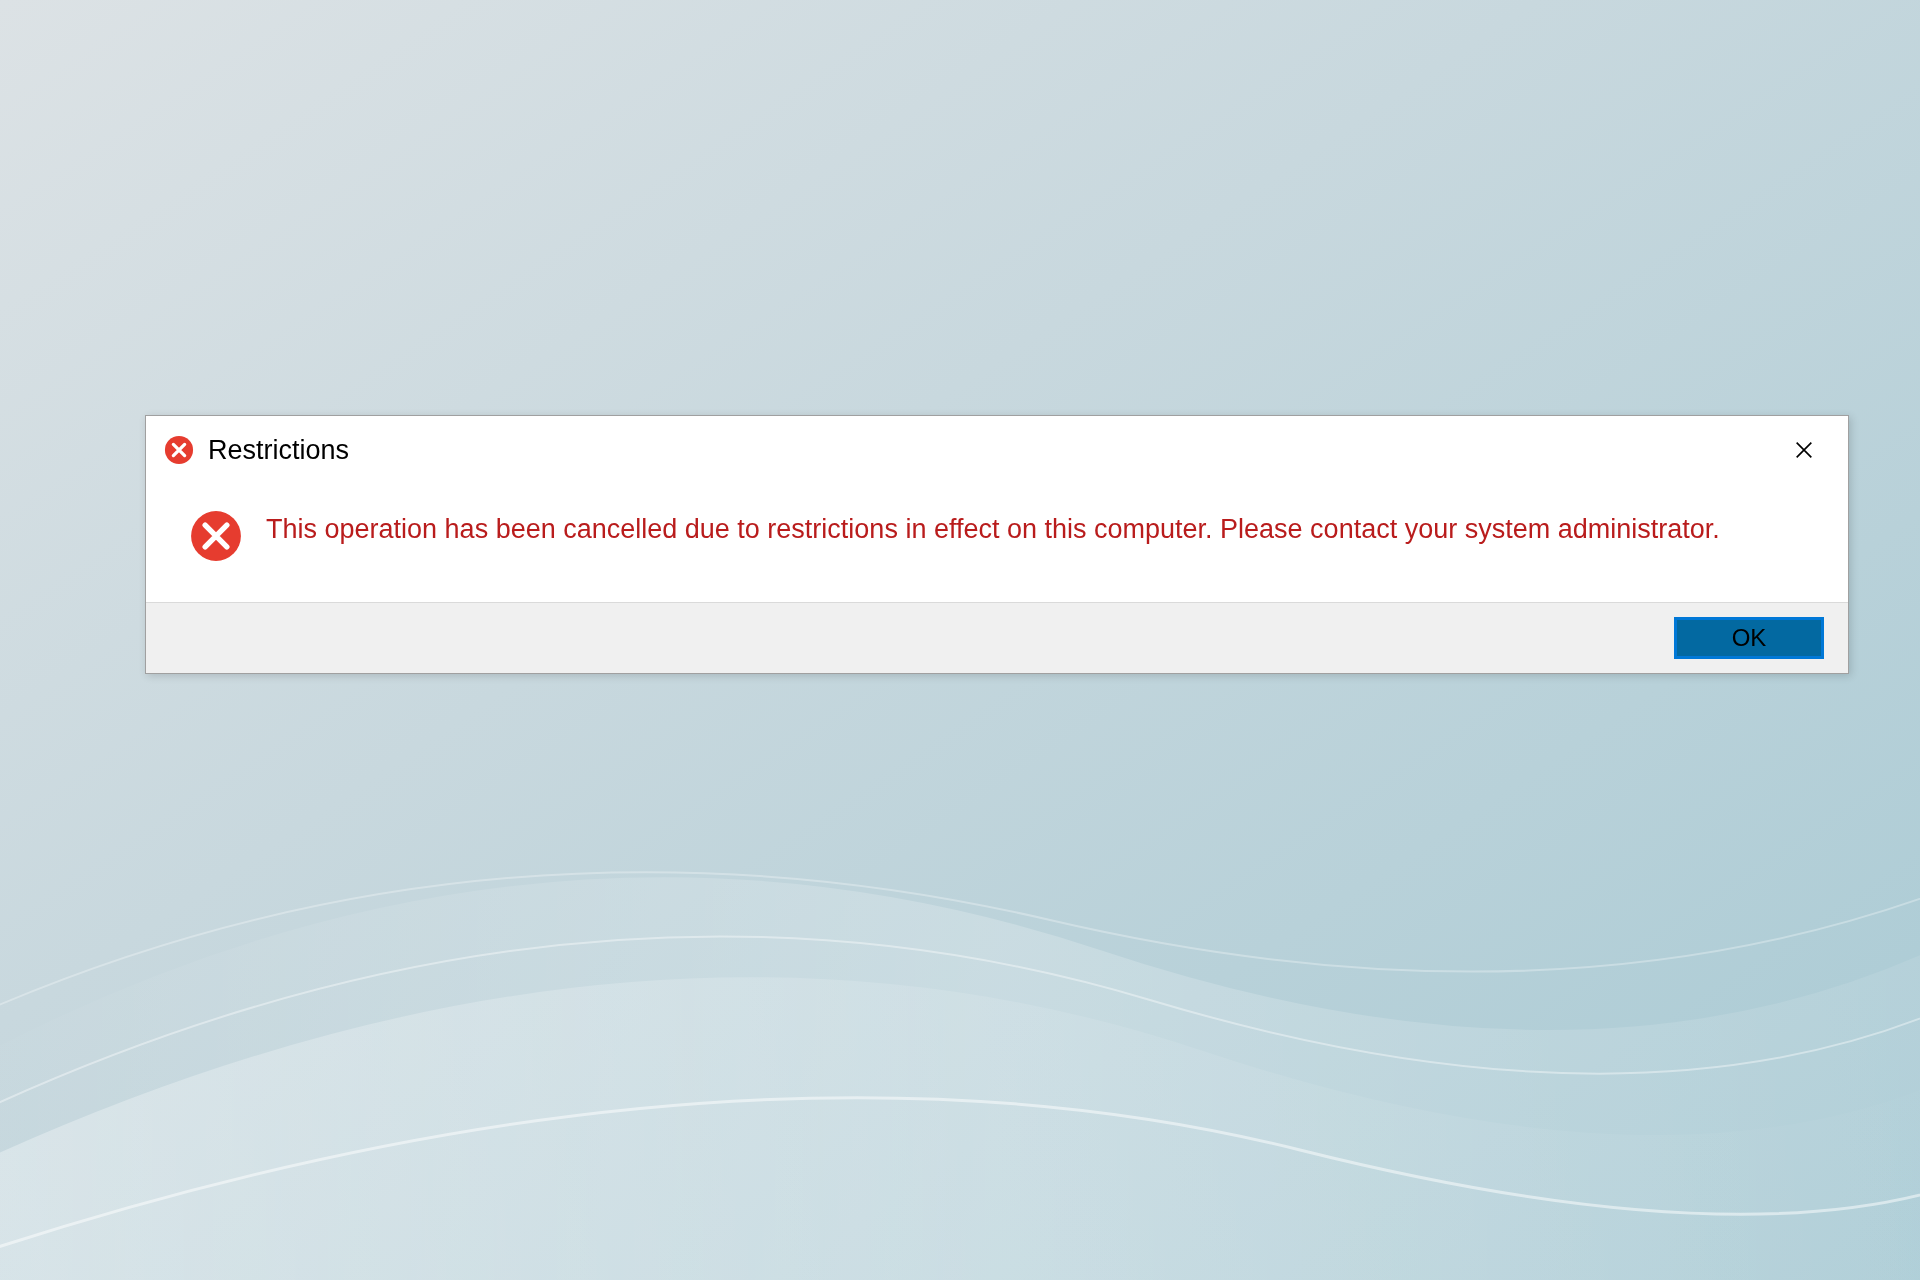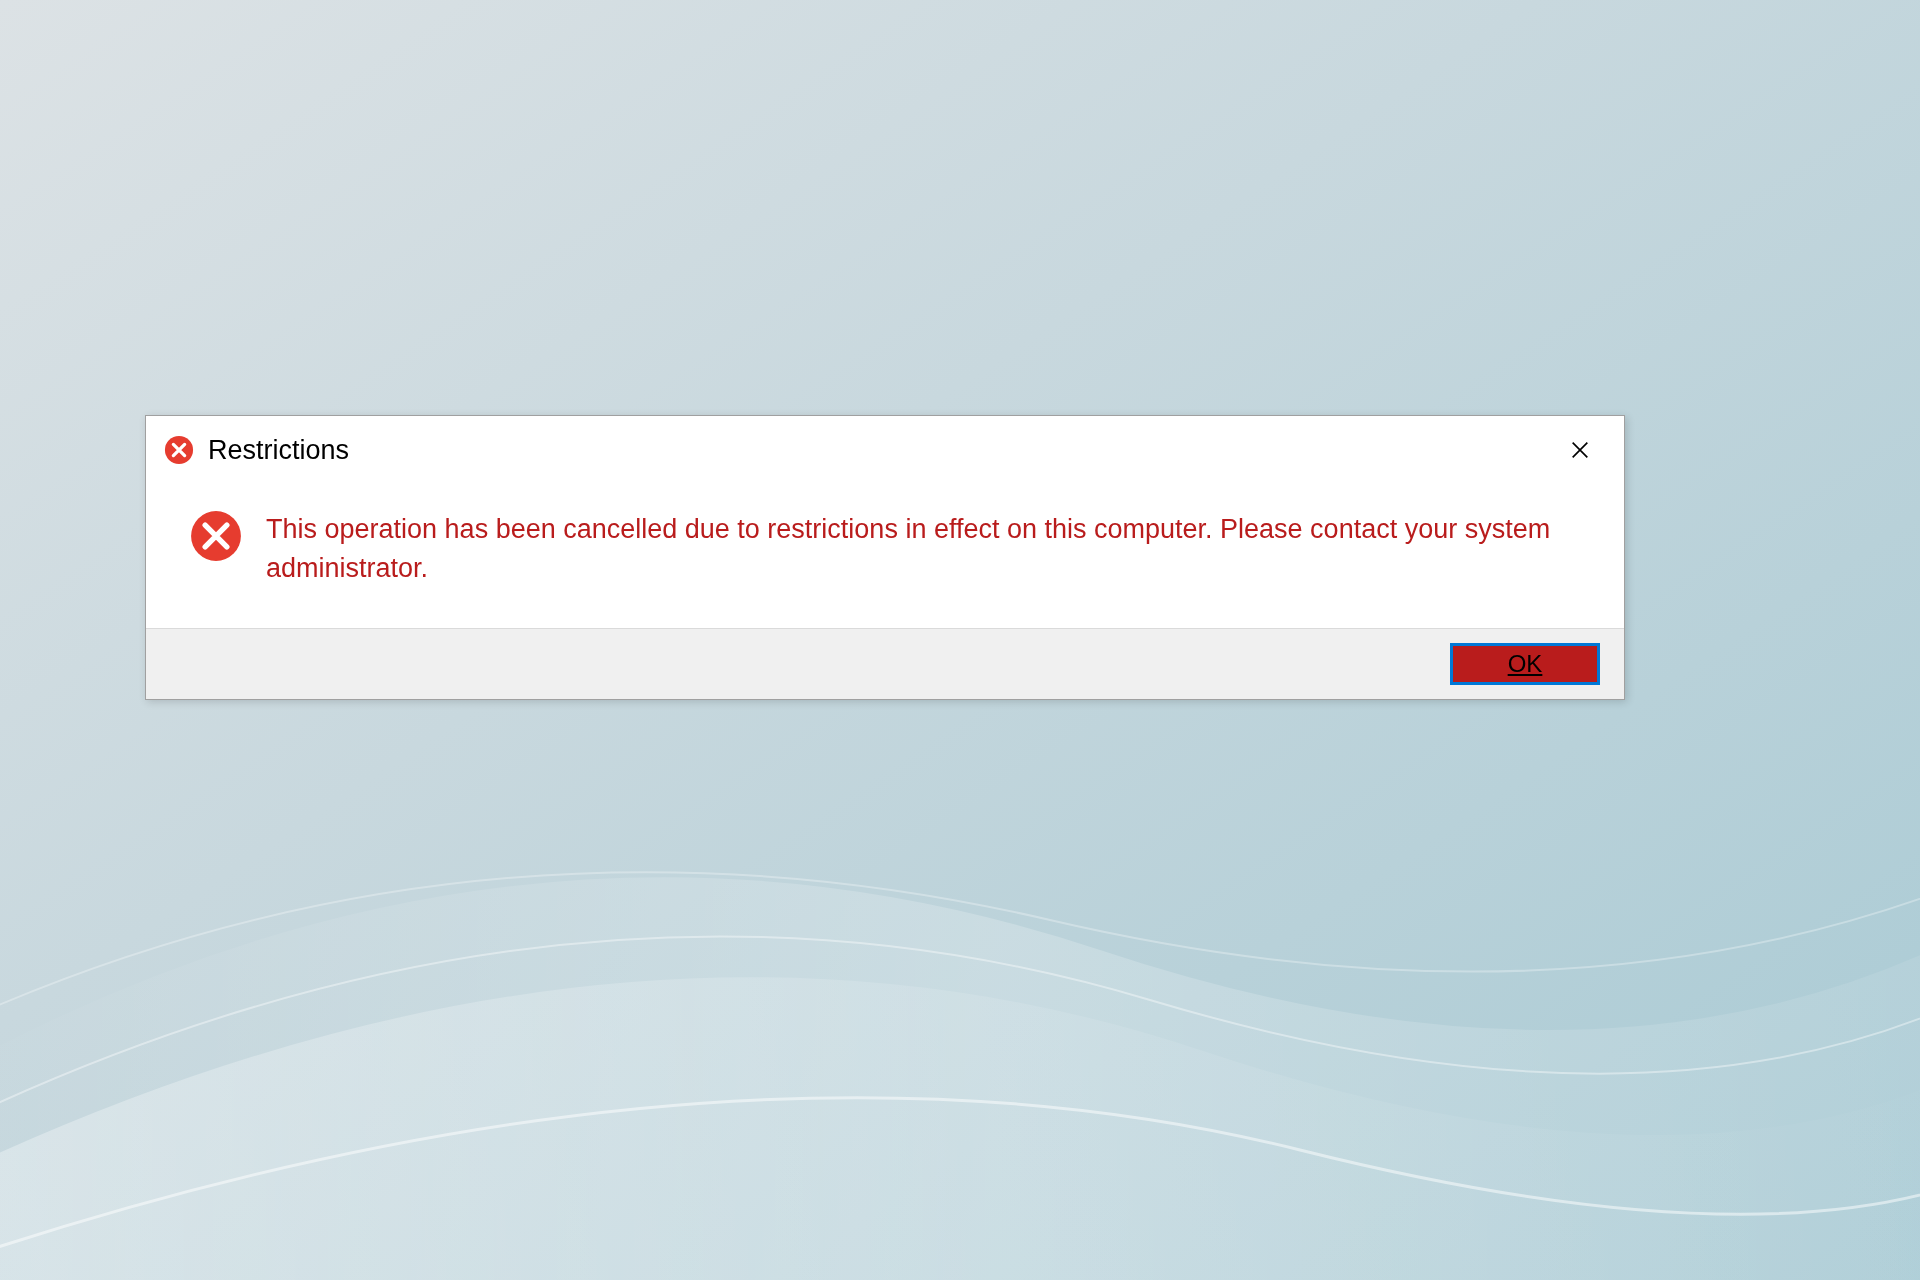--- a/index.html
+++ b/index.html
@@ -22,21 +22,21 @@
       width: 100%;
       height: 100%;
       top: 0;
       left: 0;
     }
     
     .dialog {
       position: absolute;
       left: 145px;
       top: 415px;
-      width: 1480px;
+      width: 1704px;
       background: #ffffff;
       border: 1px solid #a0a0a0;
       box-shadow: 2px 2px 8px rgba(0,0,0,0.15);
     }
     
     .titlebar {
       display: flex;
       align-items: center;
       padding: 14px 18px 10px 18px;
       background: #ffffff;
@@ -92,29 +92,28 @@
     
     .button-bar {
       background: #f0f0f0;
       border-top: 1px solid #dadada;
       padding: 14px 24px;
       display: flex;
       justify-content: flex-end;
     }
     
     .ok-button {
-      background: #b91c1c;
+      background: #0369a1;
       border: 3px solid #0078d7;
       padding: 4px 48px;
       font-size: 24px;
       font-family: inherit;
       color: #000000;
       cursor: pointer;
       min-width: 150px;
-      text-decoration: underline;
     }
   </style>
 </head>
 <body>
 
 <svg class="bg-waves" viewBox="0 0 1920 1280" preserveAspectRatio="none">
   <defs>
     <linearGradient id="bgGrad" x1="0%" y1="0%" x2="100%" y2="100%">
       <stop offset="0%" stop-color="#dce2e5"></stop>
       <stop offset="40%" stop-color="#c8d8de"></stop>

